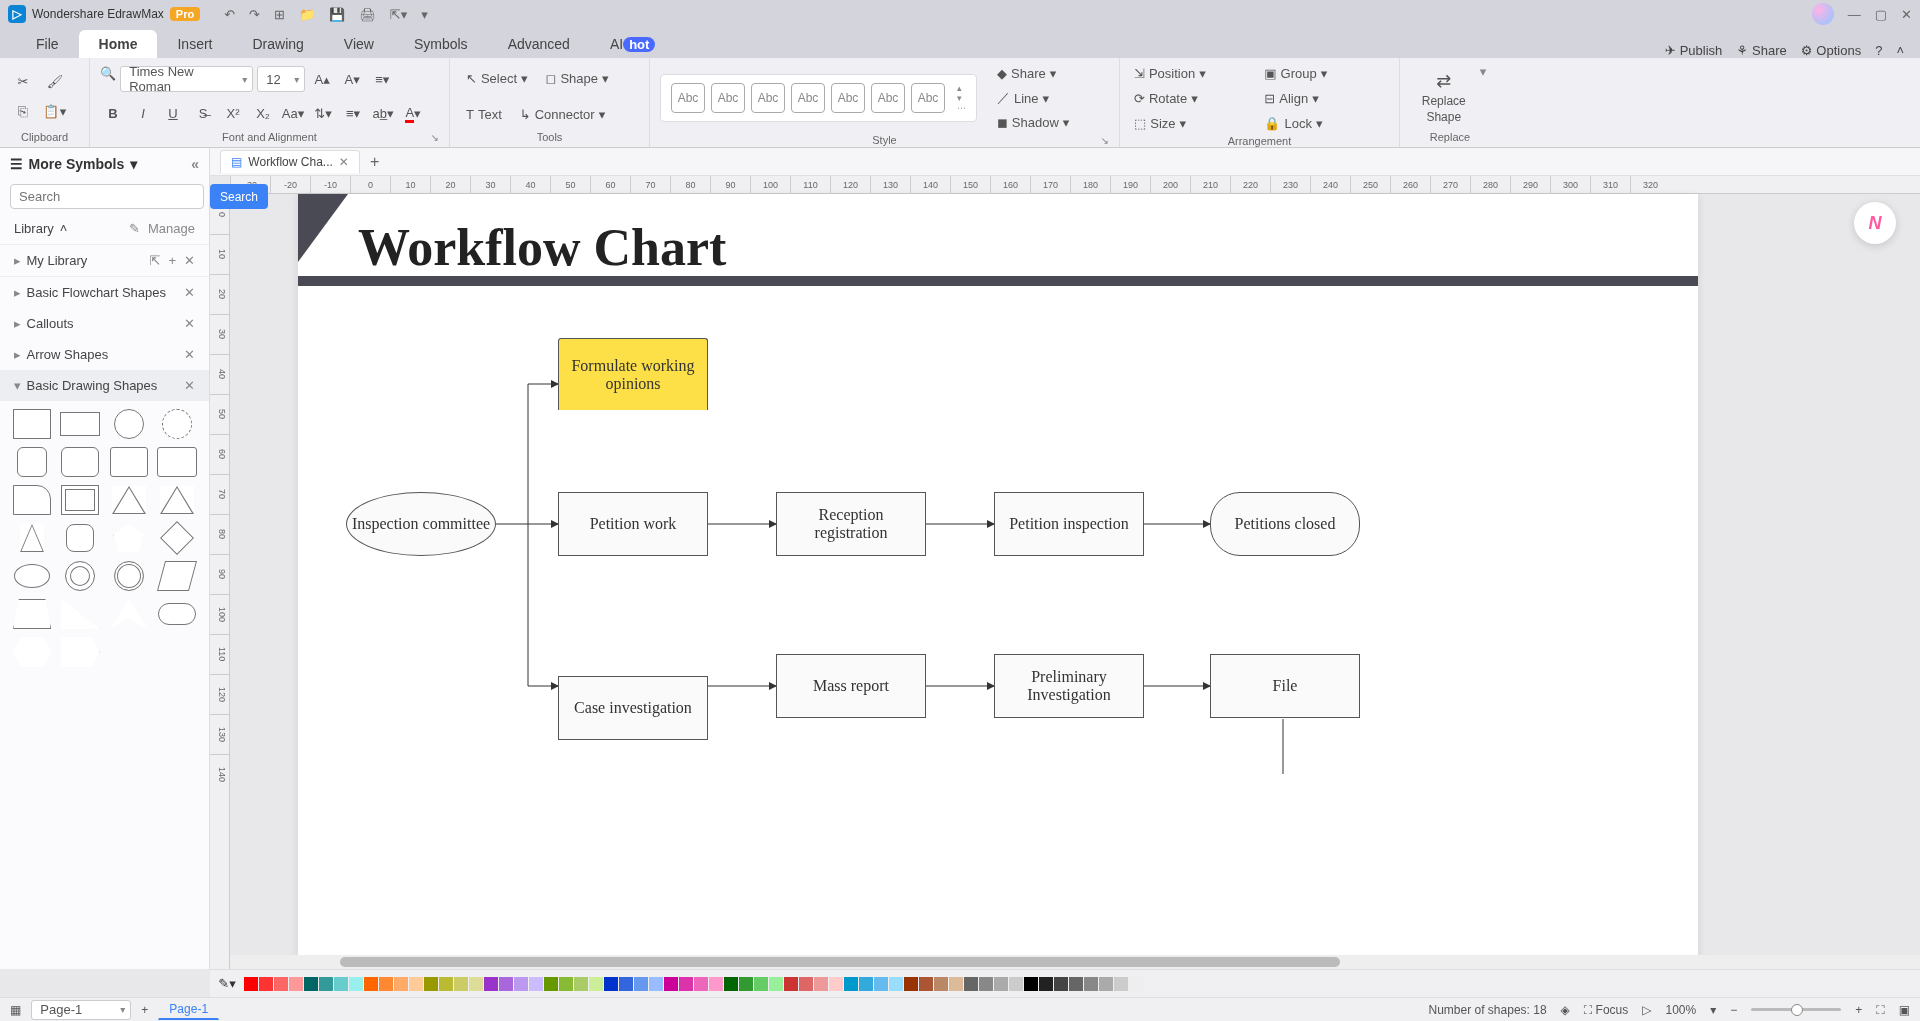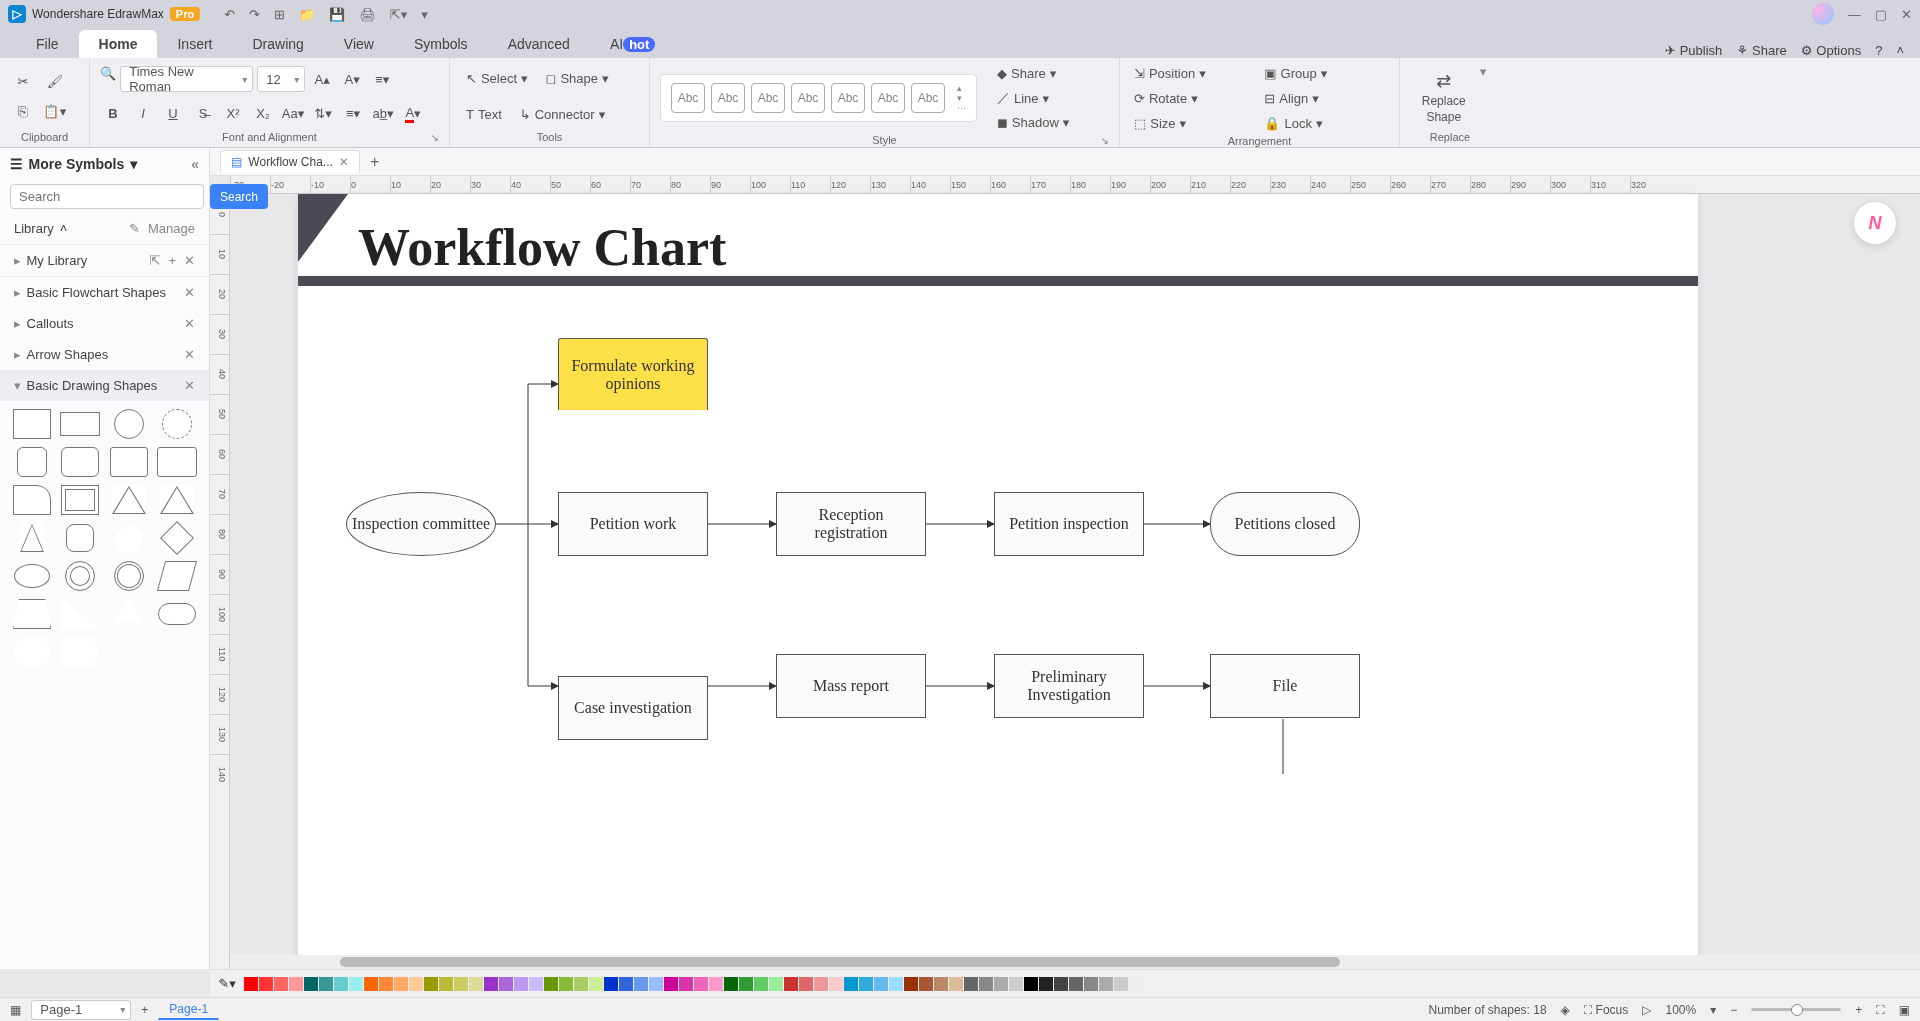--- a/index.html
+++ b/index.html
@@ -67,21 +67,21 @@
 .shape.triangle::before { content: ""; position: absolute; left: -17px; top: 0; width: 0; height: 0; border-left: 17px solid transparent; border-right: 17px solid transparent; border-bottom: 28px solid #777; }
 .shape.triangle::after { content: ""; position: absolute; left: -15px; top: 2px; width: 0; height: 0; border-left: 15px solid transparent; border-right: 15px solid transparent; border-bottom: 25px solid #fff; }
 .shape.diamond { transform: rotate(45deg); width: 24px; height: 24px; margin: 3px 7px; }
 .shape.parallelogram { transform: skewX(-15deg); width: 32px; }
 .shape.pill { border-radius: 15px; width: 38px; height: 22px; }
 .shape-cell { display: flex; align-items: center; justify-content: center; }
 
 
 .canvas-wrap { position: absolute; left: 210px; top: 176px; right: 0; bottom: 52px; background: #e8e8eb; overflow: hidden; }
 .ruler-h { position: absolute; top: 0; left: 20px; right: 0; height: 18px; background: #f0f0f2; border-bottom: 1px solid #ccc; display: flex; font-size: 9px; color: #666; overflow: hidden; }
-.ruler-h span { width: 40px; flex-shrink: 0; text-align: left; border-left: 1px solid #ccc; padding-top: 4px; }
+.ruler-h span { width: 40px; flex-shrink: 0; text-align: center; border-left: 1px solid #ccc; padding-top: 4px; }
 .ruler-v { position: absolute; top: 18px; left: 0; width: 20px; bottom: 0; background: #f0f0f2; border-right: 1px solid #ccc; display: flex; flex-direction: column; font-size: 9px; color: #666; }
 .ruler-v span { height: 40px; writing-mode: vertical-rl; text-align: center; border-top: 1px solid #ccc; padding-right: 2px; }
 .canvas { position: absolute; left: 88px; top: 18px; width: 1400px; height: 900px; background: #fff; box-shadow: 0 2px 8px rgba(0,0,0,.1); }
 .chart-title { position: absolute; top: 24px; left: 60px; font-size: 52px; font-weight: 700; color: #222; font-family: Georgia, serif; }
 .title-triangle { position: absolute; top: 0; left: 0; width: 0; height: 0; border-top: 68px solid #4a4a55; border-right: 50px solid transparent; }
 .title-bar { position: absolute; top: 82px; left: 0; right: 0; height: 10px; background: #4a4a55; }
 
 .flow-shape { position: absolute; border: 1.5px solid #555; background: #fafafa; display: flex; align-items: center; justify-content: center; text-align: center; font-size: 16px; font-family: Georgia, serif; padding: 4px; }
 .ellipse-s { border-radius: 50%; }
 .pill-s { border-radius: 30px; }

